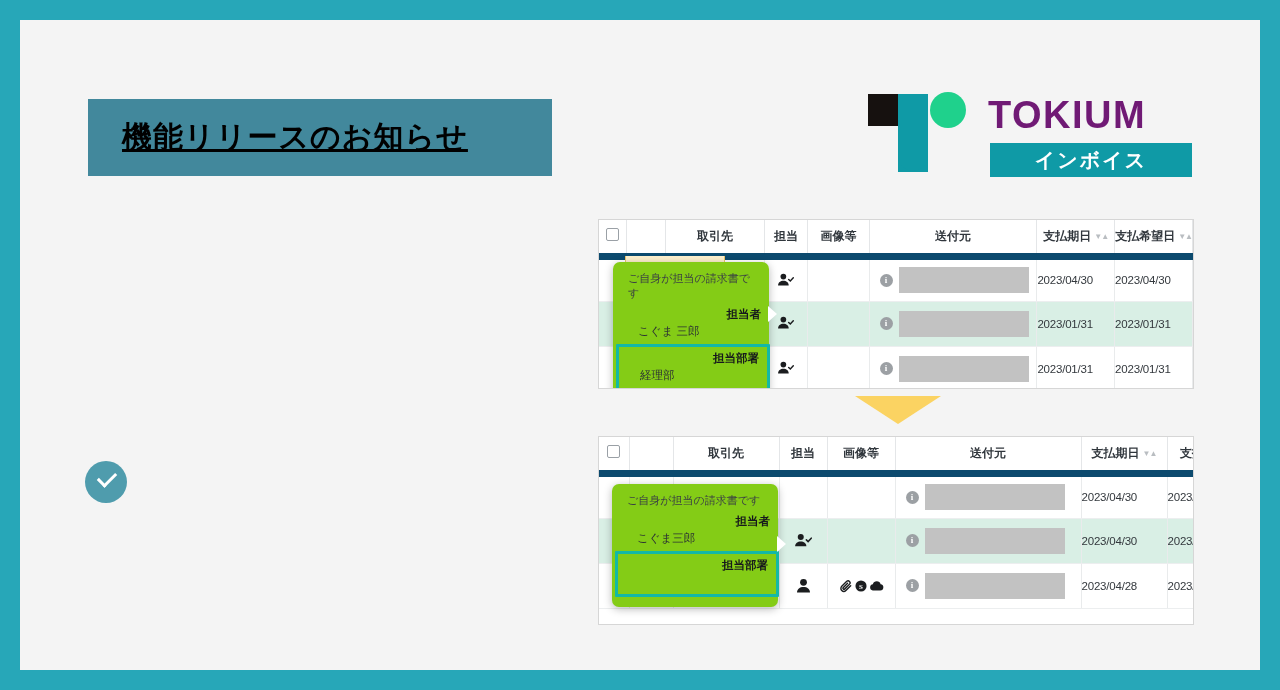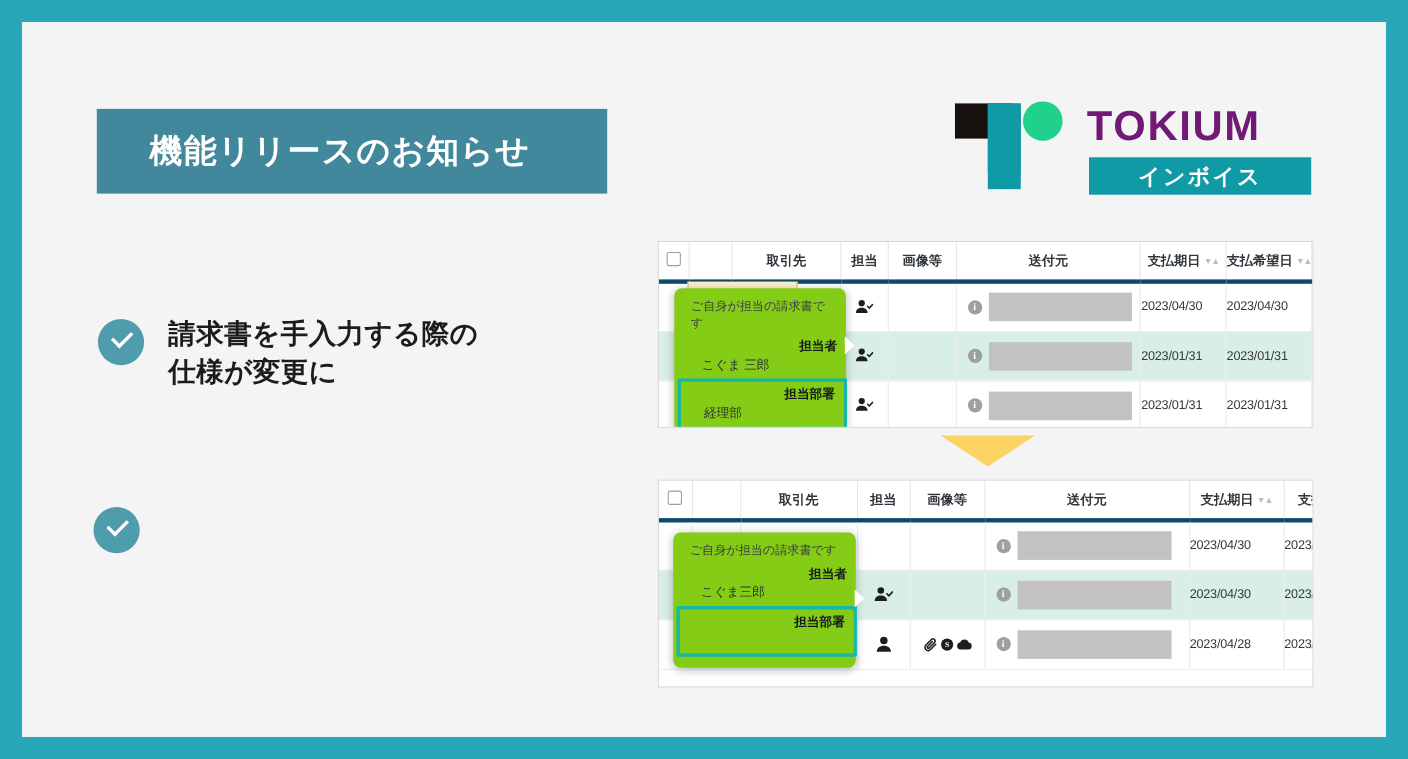--- a/index.html
+++ b/index.html
@@ -31,25 +31,26 @@
   
   .title-banner {
     position: absolute;
     left: 88px; top: 99px;
     width: 464px; height: 77px;
     background: #42889c;
     display: flex;
     align-items: center;
   }
   .title-banner-text {
-    color: #ffffff;
+    color: #000000;
     font-size: 30px;
     font-weight: bold;
     letter-spacing: 1px;
-    padding-left: 48px;
+    padding-left: 34px;
+    text-decoration: underline;
   }
 
   
   .logo-wrap {
     position: absolute;
     left: 868px; top: 90px;
     width: 324px; height: 90px;
   }
   .logo-mark {
     position: absolute;
@@ -136,21 +137,21 @@
     border-collapse: collapse;
     font-size: 11.5px;
     color: #2b2f33;
     table-layout: fixed;
   }
   table.grid th {
     font-weight: bold;
     font-size: 12px;
     color: #30363c;
     border-right: 1px solid #e4e6e8;
-    border-bottom: 4px solid #0c4a6e;
+    border-bottom: 7px solid #0c4a6e;
     height: 36px;
     background: #ffffff;
     white-space: nowrap;
   }
   table.grid td {
     border-right: 1px solid #e9ebec;
     border-bottom: 1px solid #eceeef;
     height: 45px;
     background: #ffffff;
     white-space: nowrap;
@@ -284,25 +285,20 @@
       <circle cx="80" cy="18" r="18" fill="#1fd18c"></circle>
       <rect x="30" y="2" width="30" height="78" rx="0" fill="#0f9aa6"></rect>
       <path d="M30 2 h30 v62 a15 15 0 0 1 -30 0 z" fill="#0f9aa6"></path>
     </svg>
     <div class="logo-word">TOKIUM</div>
     <div class="logo-badge">
       <span class="logo-badge-text">インボイス</span>
     </div>
   </div>
 
-  <div class="bullet bullet-1">
-    <span class="bullet-icon"></span>
-    <span class="bullet-text">請求書を手入力する際の
-仕様が変更に</span>
-  </div>
 
   <div class="bullet bullet-2">
     <span class="bullet-icon"></span>
   </div>
 
   <div class="shot shot-top">
     <div class="yellow-cell" style="left:26px; top:36px; width:100px; height:134px;"></div>
     <table class="grid">
       <colgroup>
         <col style="width:28px">

